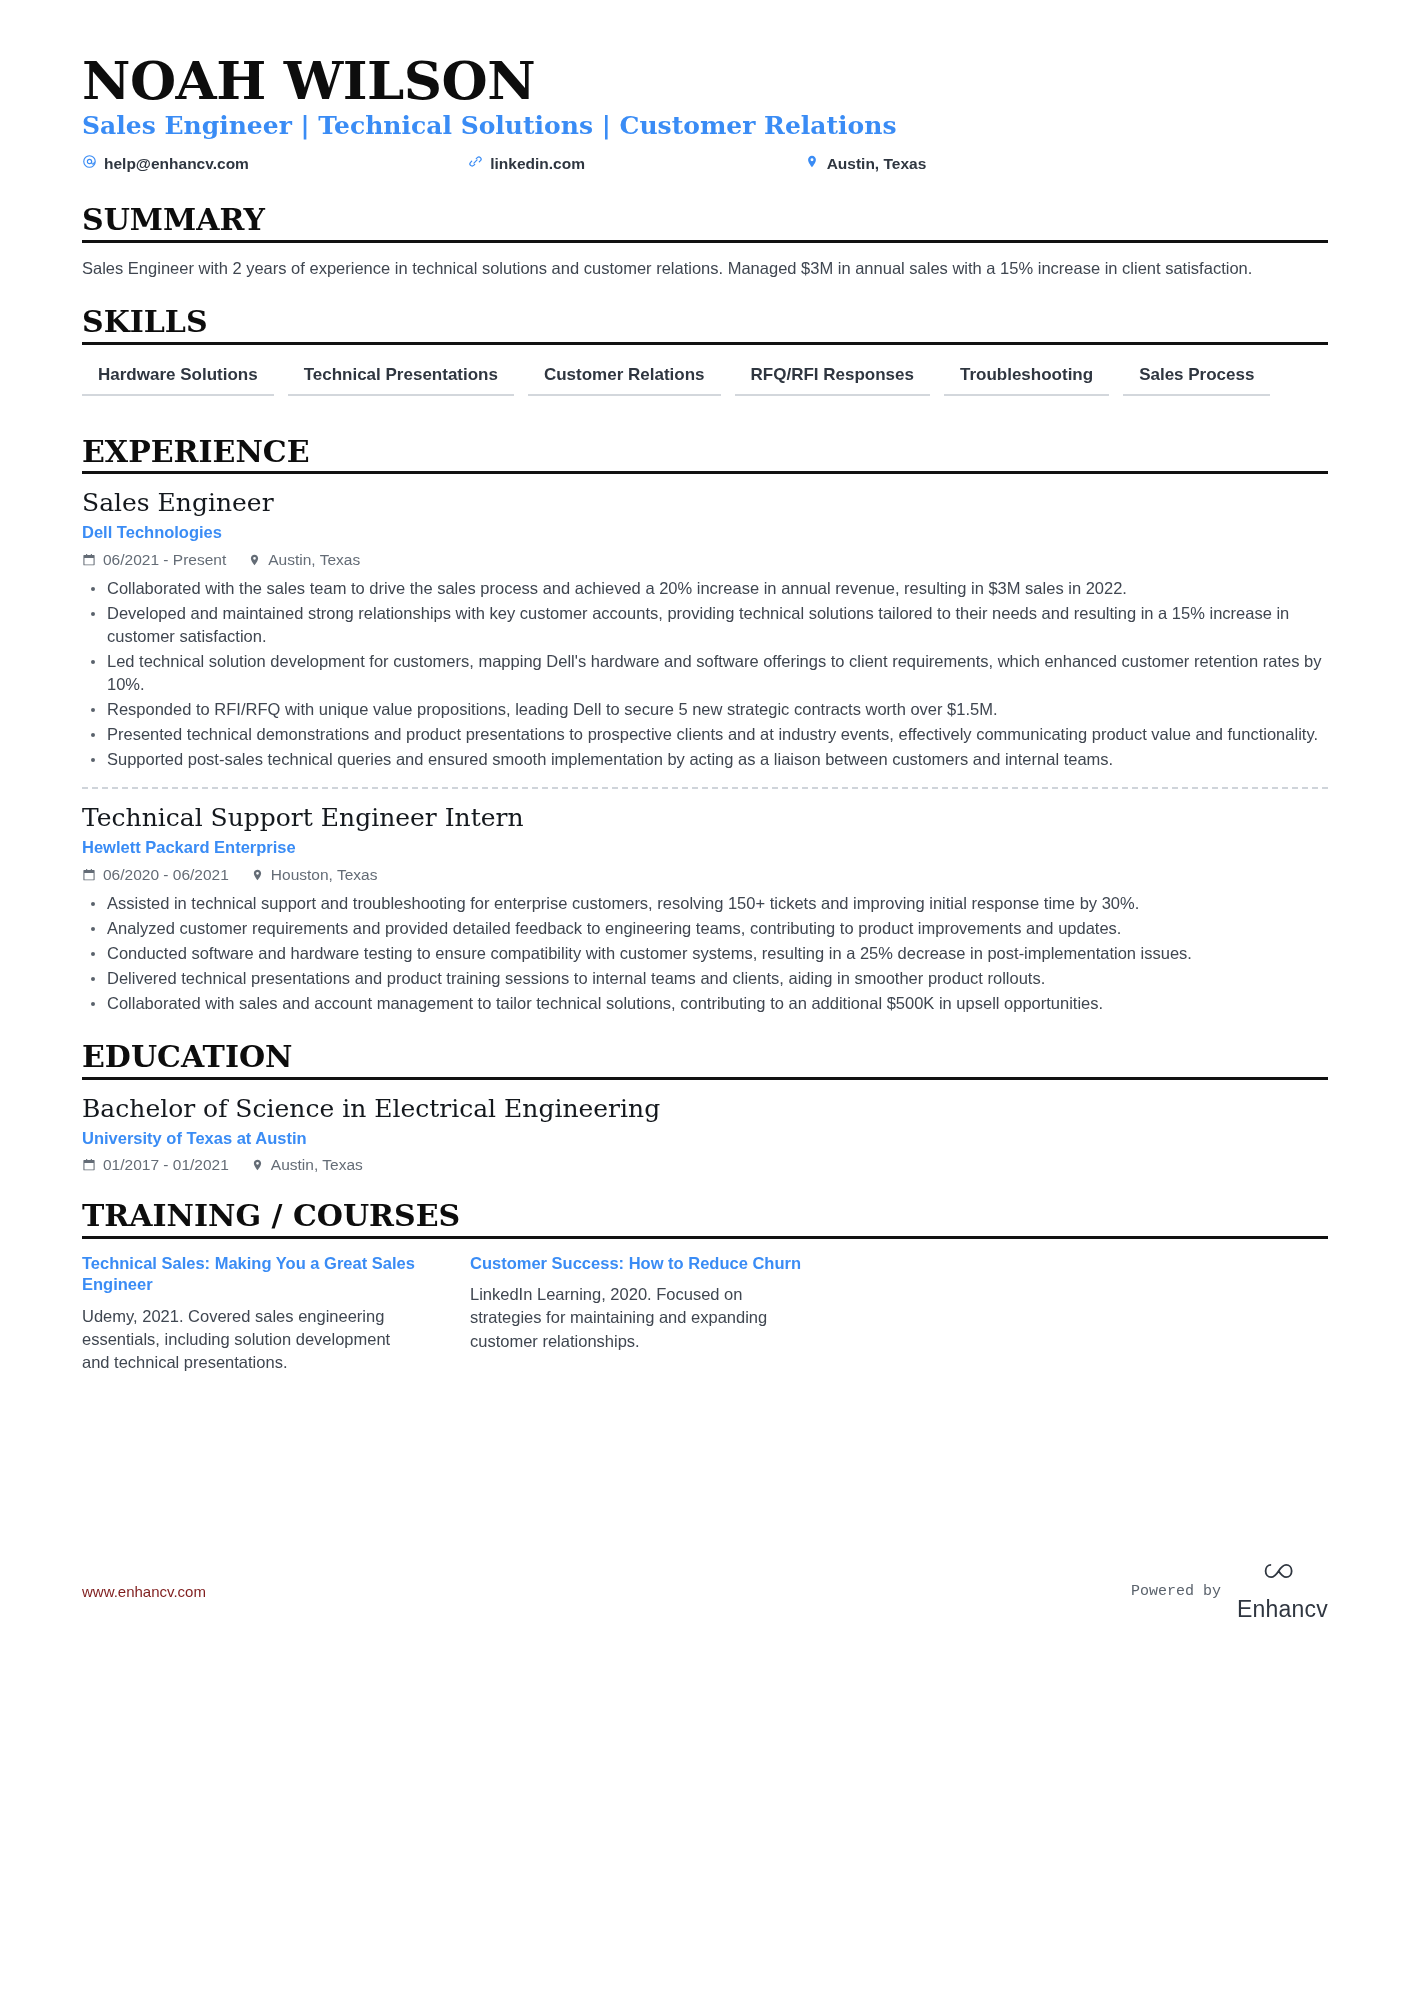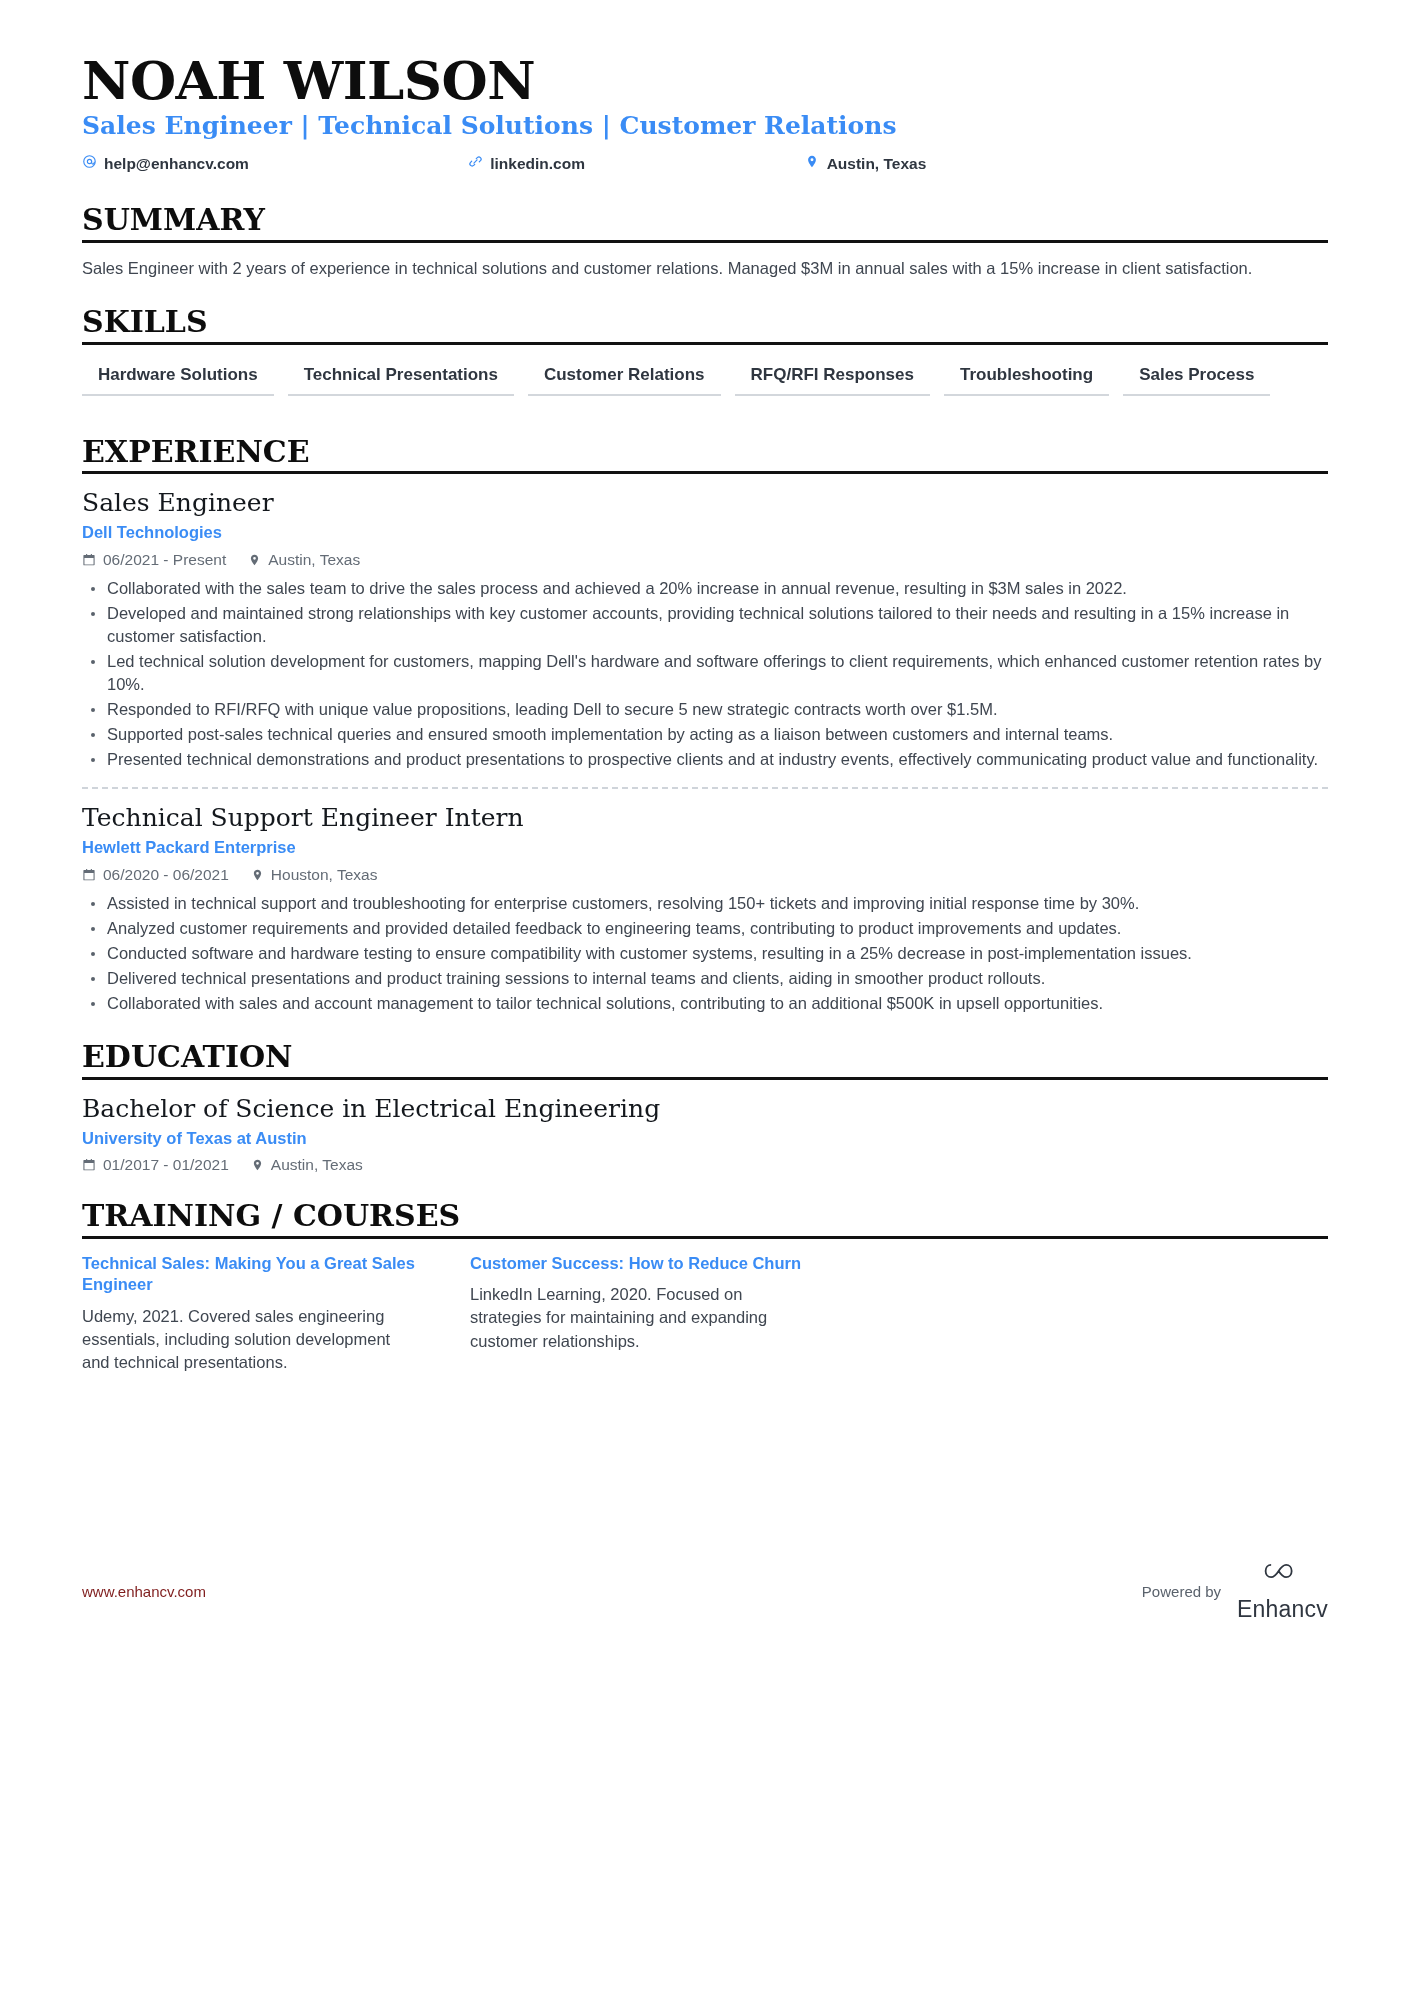--- a/index.html
+++ b/index.html
@@ -223,20 +223,21 @@
     color: #7f1d1d;
   }
   .powered {
     display: flex;
     align-items: center;
     gap: 16px;
   }
   .powered-label {
     font-size: 15px;
     color: #5a626c;
+    font-family: Liberation Mono, monospace;
   }
   .brand {
     display: flex;
     align-items: center;
     gap: 9px;
     flex-direction: column;
   }
   .brand-name {
     font-size: 23px;
     color: #2f3640;
@@ -331,22 +332,22 @@
             </svg>
           </span>
           <span>Austin, Texas</span>
         </span>
       </div>
       <ul class="bullets">
         <li>Collaborated with the sales team to drive the sales process and achieved a 20% increase in annual revenue, resulting in $3M sales in 2022.</li>
         <li>Developed and maintained strong relationships with key customer accounts, providing technical solutions tailored to their needs and resulting in a 15% increase in customer satisfaction.</li>
         <li>Led technical solution development for customers, mapping Dell's hardware and software offerings to client requirements, which enhanced customer retention rates by 10%.</li>
         <li>Responded to RFI/RFQ with unique value propositions, leading Dell to secure 5 new strategic contracts worth over $1.5M.</li>
+        <li>Presented technical demonstrations and product presentations to prospective clients and at industry events, effectively communicating product value and functionality.</li>
         <li>Supported post-sales technical queries and ensured smooth implementation by acting as a liaison between customers and internal teams.</li>
-        <li>Presented technical demonstrations and product presentations to prospective clients and at industry events, effectively communicating product value and functionality.</li>
       </ul>
     </div>
 
     <div class="entry-divider"></div>
 
     <div class="entry">
       <div class="job-title">Technical Support Engineer Intern</div>
       <div class="org">Hewlett Packard Enterprise</div>
       <div class="meta-row">
         <span class="meta-item">

